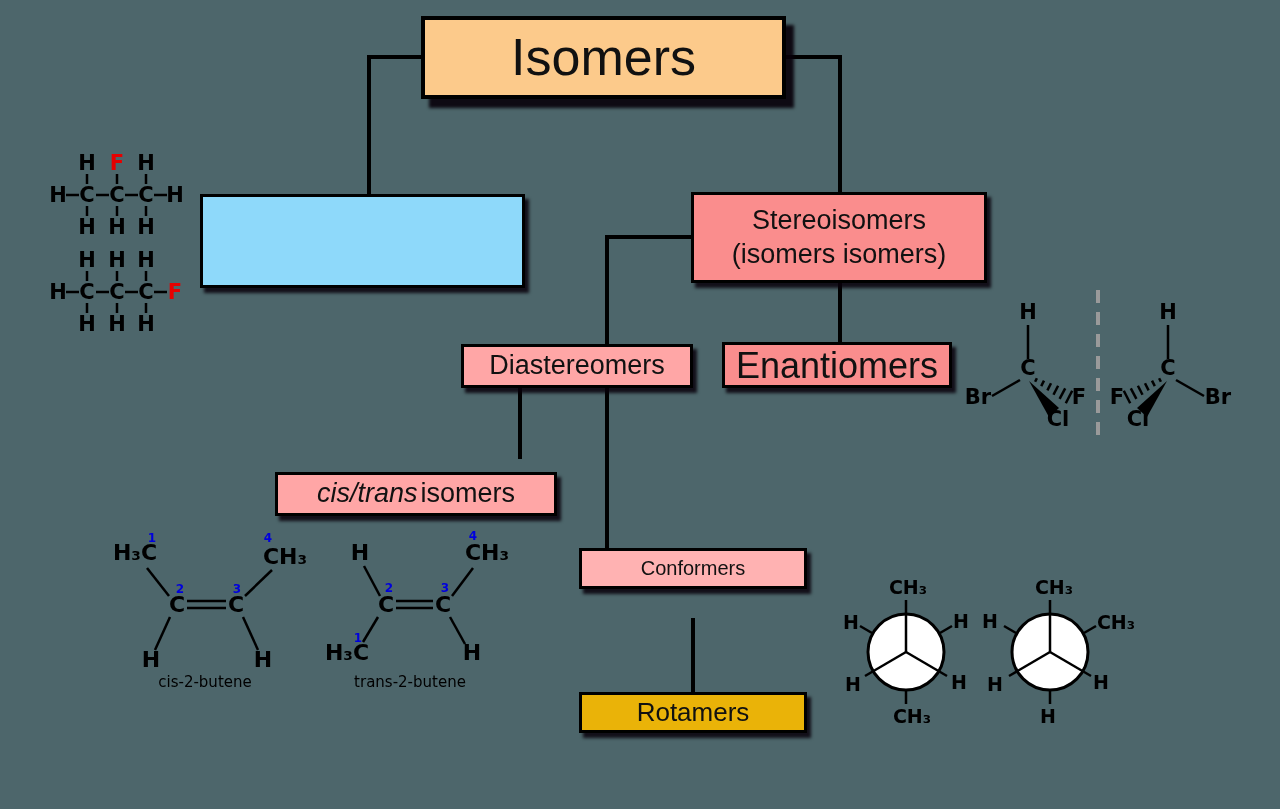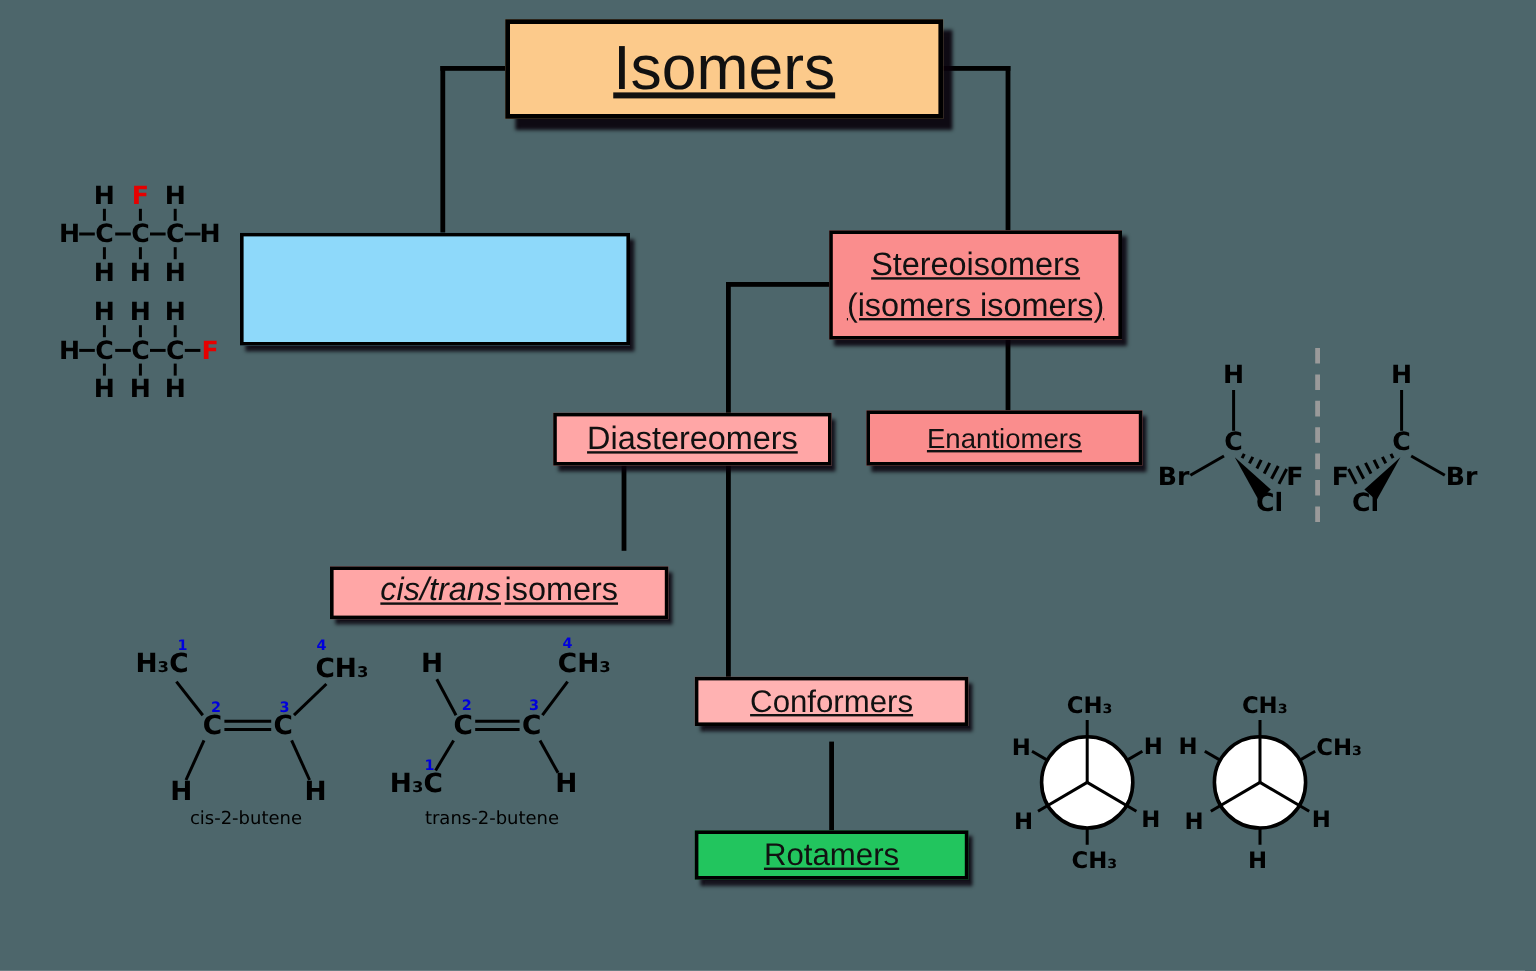--- a/index.html
+++ b/index.html
@@ -1,21 +1,21 @@
 <!DOCTYPE html>
 <html><head>
 <meta charset="utf-8">
 <style>
   html,body{margin:0;padding:0;}
   #stage{position:relative;width:1280px;height:809px;background:#4d666b;overflow:hidden;
          font-family:"Liberation Sans",sans-serif;}
   .edge{position:absolute;background:#000;}
   .box{position:absolute;box-sizing:border-box;border:3px solid #000;display:flex;
-       flex-direction:column;justify-content:center;color:#111;
-       text-align:center;line-height:1.25;box-shadow:4px 5px 3px rgba(8,0,10,0.85);z-index:2;text-decoration:underline;}
+       flex-direction:column;align-items:center;justify-content:center;color:#111;
+       text-align:center;line-height:1.25;box-shadow:4px 5px 3px rgba(8,0,10,0.85);z-index:2;}
   .box.title{border-width:4px;box-shadow:8px 9px 3px rgba(8,0,10,0.9);}
   svg{position:absolute;overflow:visible;z-index:1;}
   svg text{font-family:"DejaVu Sans",sans-serif;font-weight:bold;fill:#000;}
   text.atom{font-size:21px;}
   text.atom2{font-size:22px;}
   text.lbl{font-size:19px;}
   text.red{fill:#e60000;}
   text.num{font-size:12px;fill:#0000dd;}
   text.cap{font-size:15px;font-weight:normal;fill:#000;}
   line,polyline{stroke:#000;stroke-width:2.5;}
@@ -38,43 +38,43 @@
   <div class="edge" style="left:518px;top:388px;width:4px;height:71px;"></div>
   <div class="edge" style="left:691px;top:618px;width:4px;height:74px;"></div>
 
   <div class="box title" style="left:421px;top:16px;width:365px;height:83px;background:#fcca8b;font-size:52px;">
     <span>Isomers</span>
   </div>
 
   <div class="box" style="left:200px;top:194px;width:325px;height:94px;background:#8ed9fa;font-size:27px;">
   </div>
 
-  <div class="box" style="left:691px;top:192px;width:244px;height:91px;background:#fa8d8d;font-size:27px;">
+  <div class="box" style="left:691px;top:192px;width:296px;height:91px;background:#fa8d8d;font-size:27px;">
     <span>Stereoisomers</span>
     <span>(isomers isomers)</span>
   </div>
 
   <div class="box" style="left:461px;top:344px;width:232px;height:44px;background:#ffa6a6;font-size:27px;">
     <span>Diastereomers</span>
   </div>
 
-  <div class="box" style="left:722px;top:342px;width:230px;height:46px;background:#fa8d8d;font-size:23px;">
+  <div class="box" style="left:722px;top:342px;width:230px;height:46px;background:#fa8d8d;font-size:36px;">
     <span>Enantiomers</span>
   </div>
 
   <div class="box" style="left:275px;top:472px;width:282px;height:44px;background:#ffa6a6;font-size:27px;flex-direction:row;">
     <i>cis/trans</i>
       <span style="margin-left:3px;">isomers</span>
   </div>
 
-  <div class="box" style="left:579px;top:564px;width:228px;height:41px;background:#ffb2b2;font-size:26px;">
+  <div class="box" style="left:579px;top:548px;width:228px;height:41px;background:#ffb2b2;font-size:20px;">
     <span>Conformers</span>
   </div>
 
-  <div class="box" style="left:579px;top:692px;width:228px;height:41px;background:#22c55e;font-size:26px;">
+  <div class="box" style="left:579px;top:692px;width:228px;height:41px;background:#eab308;font-size:26px;">
     <span>Rotamers</span>
   </div>
 
   <svg style="left:40px;top:140px;" width="160" height="200" viewBox="0 0 160 200">
     <g text-anchor="middle">
       <text class="atom" x="47" y="30">H</text>
       <text class="atom red" x="77" y="30">F</text>
       <text class="atom" x="106" y="30">H</text>
       <text class="atom" x="18" y="62">H</text>
       <text class="atom" x="47" y="62">C</text>

